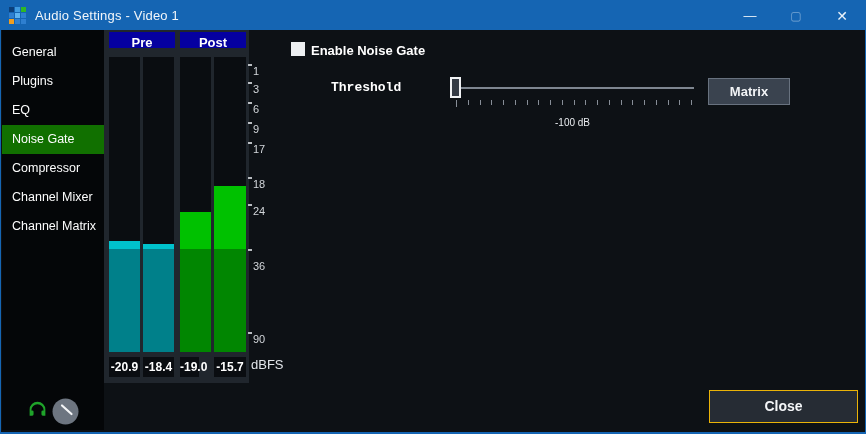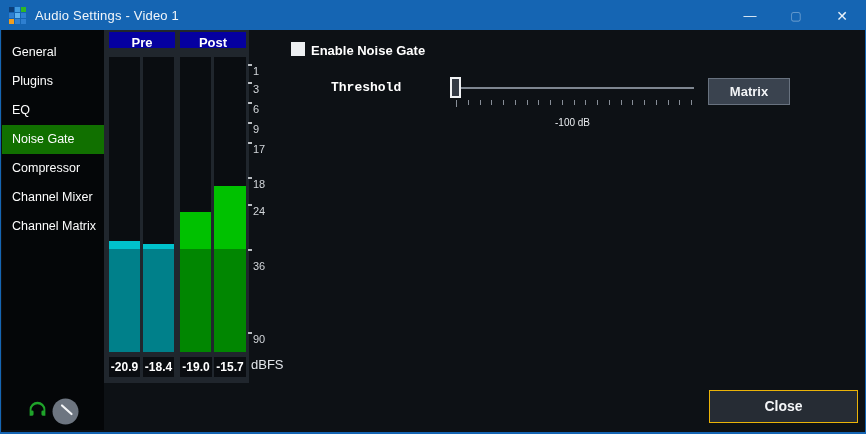--- a/index.html
+++ b/index.html
@@ -40,21 +40,21 @@
   .channel{ position:absolute; top:27px; height:295px; background:#0a0d11; overflow:hidden; }
   .ch0{ left:5px;  width:31px; }
   .ch1{ left:39px; width:31px; }
   .ch2{ left:76px; width:31px; }
   .ch3{ left:110px;width:32px; }
   .seg{ position:absolute; left:0; right:0; }
   .value-box{ position:absolute; top:327px; height:20px; background:#0a0d11;
     color:#ffffff; font-weight:bold; font-size:12px; text-align:center; line-height:20px; }
   .vb0{ left:5px;  width:31px; }
   .vb1{ left:39px; width:31px; }
-  .vb2{ left:76px; width:32px; }
+  .vb2{ left:76px; width:19px; }
   .vb3{ left:110px;width:32px; }
   
   .scale{ position:absolute; left:246px; top:29px; width:34px; height:353px; }
   .scale-label{ position:absolute; left:6px; color:#d2d6da; font-size:11px; height:16px; line-height:16px; }
   .scale-tick{ position:absolute; left:1px; width:4px; height:2px; background:#b8bcc0; }
   .dbfs-label{ position:absolute; left:250px; top:356px; color:#e2e6ea; font-size:13px; }
   
   .checkbox{ position:absolute; left:290px; top:41px; width:14px; height:14px; background:#eceff1; }
   .enable-label{ position:absolute; left:310px; top:42px; color:#ffffff; font-weight:bold; font-size:13px; }
   .threshold-label{ position:absolute; left:330px; top:79px; width:115px; text-align:left;

